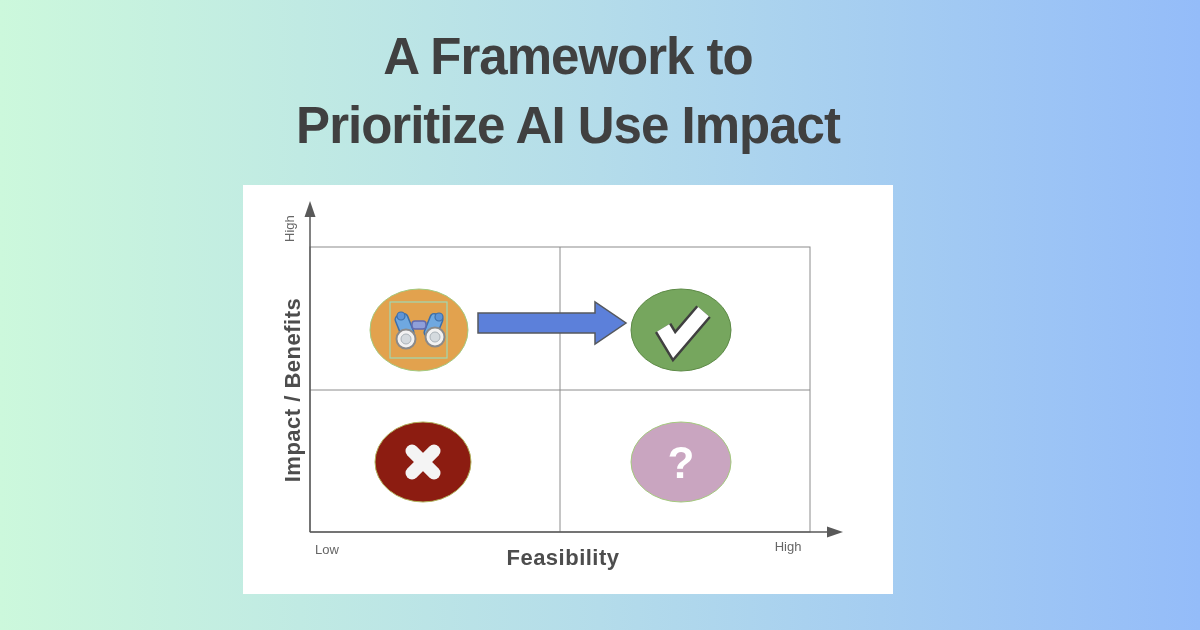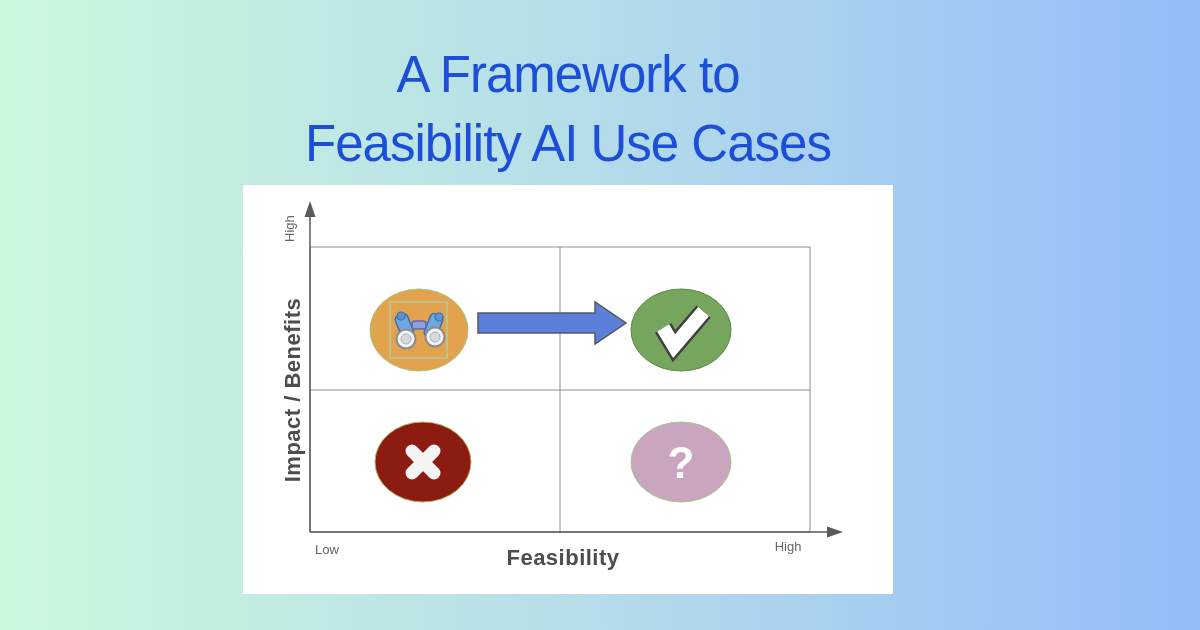--- a/index.html
+++ b/index.html
@@ -10,25 +10,25 @@
     width: 1200px;
     height: 630px;
     overflow: hidden;
     font-family: "Liberation Sans", sans-serif;
     background: linear-gradient(to right, #ccf8dc 0%, #b4dcea 50%, #94bcf9 100%);
     position: relative;
   }
   .title-block {
     position: absolute;
     left: 243px;
-    top: 40px;
+    top: 22px;
     width: 650px;
     text-align: center;
-    color: #1d4ed8;
-    font-weight: 400;
+    color: #404040;
+    font-weight: 700;
     font-size: 51px;
     line-height: 69px;
     letter-spacing: -1px;
   }
   .card {
     position: absolute;
     left: 243px;
     top: 185px;
     width: 650px;
     height: 409px;
@@ -56,21 +56,21 @@
     font-size: 44px;
     font-weight: 700;
     fill: #ffffff;
   }
 </style>
 </head>
 <body>
 
 <div class="title-block">
   <div>A Framework to</div>
-  <div>Feasibility AI Use Cases</div>
+  <div>Prioritize AI Use Impact</div>
 </div>
 
 <div class="card">
   <svg viewBox="0 0 650 409" xmlns="http://www.w3.org/2000/svg">
 
     <g>
       <rect x="67" y="62" width="500" height="285" fill="none" stroke="#8c8c8c" stroke-width="1"></rect>
       <line x1="317" y1="62" x2="317" y2="347" stroke="#8c8c8c" stroke-width="1"></line>
       <line x1="67" y1="205" x2="567" y2="205" stroke="#8c8c8c" stroke-width="1"></line>
     </g>

